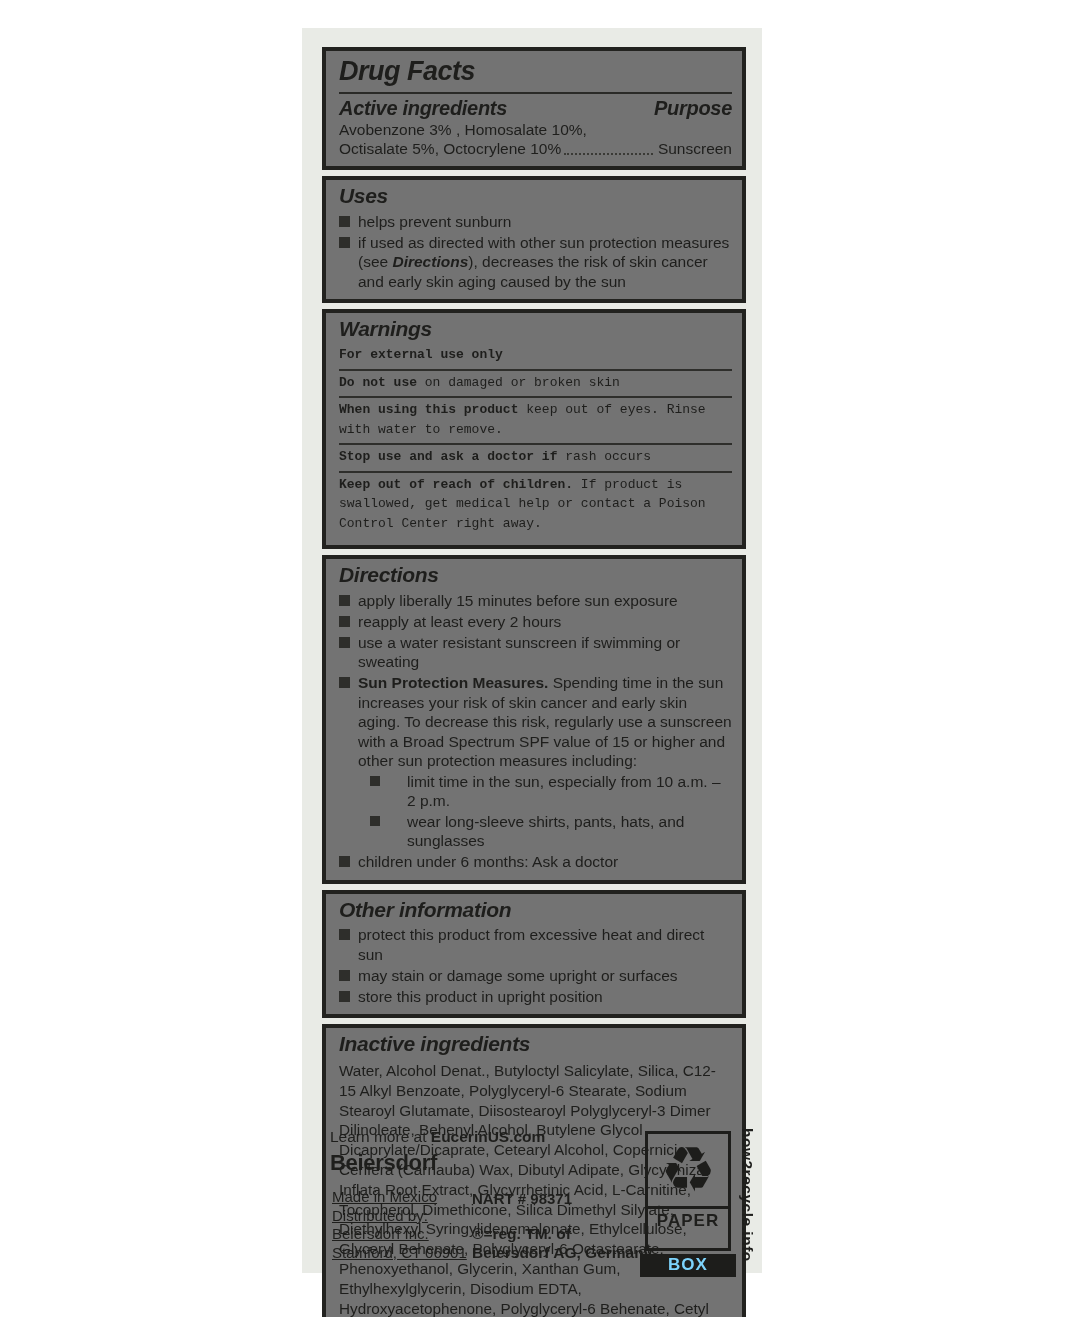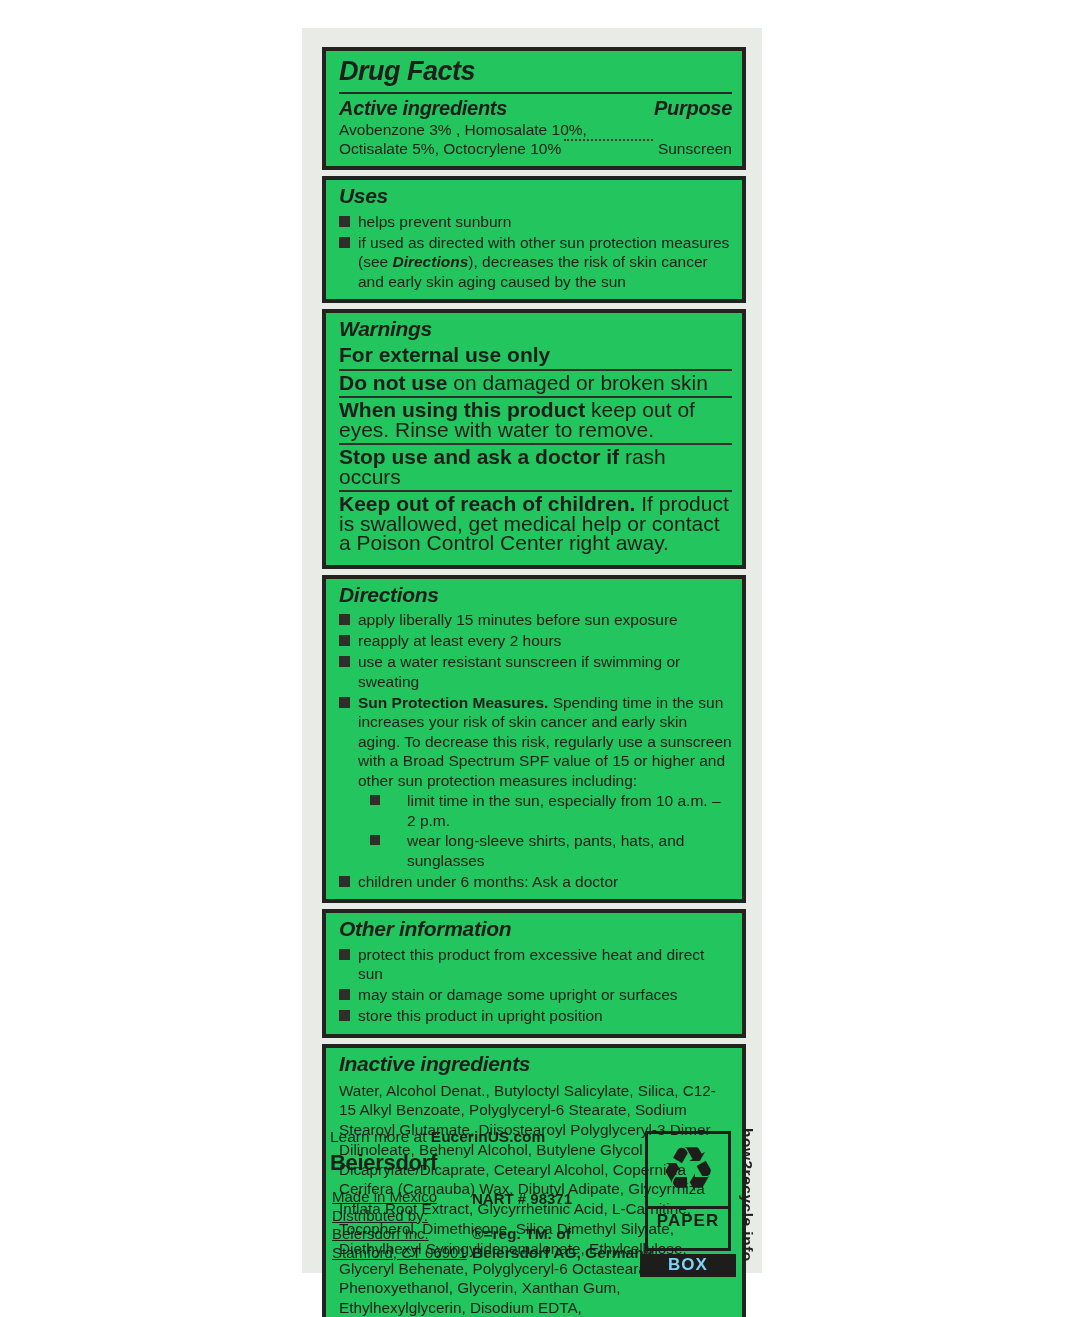--- a/index.html
+++ b/index.html
@@ -1,38 +1,38 @@
 <!DOCTYPE html>
 <html><head>
 <meta charset="utf-8">
 <style>
   * { margin:0; padding:0; box-sizing:border-box; }
   body { background:#ffffff; font-family:"Liberation Sans", sans-serif; color:#1e1e1c; }
   .stage { position:relative; width:1080px; height:1317px; background:#ffffff; overflow:hidden; }
   .panel { position:absolute; left:302px; top:28px; width:460px; height:1245px; background:#e9ebe6; }
 
   .label-col { position:absolute; left:20px; top:19px; width:424px; display:flex; flex-direction:column; gap:6px; }
-  .dfbox { border:4px solid #22221f; background:#22c55e; padding:3px 10px 8px 13px; }
+  .dfbox { border:4px solid #22221f; background:#737373; padding:3px 10px 8px 13px; }
 
   .df-title { font-size:27px; font-weight:bold; font-style:italic; letter-spacing:-0.5px; padding:2px 0 4px; }
   .df-rule { border-top:2px solid #2a2a27; margin:1px 0 2px; }
   .ai-row { display:flex; justify-content:space-between; align-items:flex-end; padding-top:1px; }
   .sec-head { font-size:20px; font-weight:bold; font-style:italic; letter-spacing:-0.3px; }
   .body-txt { font-size:15.5px; line-height:19px; }
-  .leader-row { display:flex; align-items:flex-start; }
+  .leader-row { display:flex; align-items:flex-end; }
   .leader { flex:1; border-bottom:2px dotted #3a3a36; margin:0 5px 3px 3px; min-width:30px; }
 
   .sec-title { font-size:21px; font-weight:bold; font-style:italic; letter-spacing:-0.3px; padding:1px 0 2px; }
 
   .bullet-item { display:flex; font-size:15.5px; line-height:19.5px; margin-top:1.5px; }
   .sq { flex:none; width:11px; height:11px; background:#2e2e2b; margin:4px 8px 0 0; }
   .sq.sub { width:10px; height:10px; margin:4px 7px 0 0; }
   .sub-item { display:flex; margin-left:12px; margin-top:1px;gap:20px; }
 
-  .wrow { font-size:21px; line-height:19.5px; border-bottom:2px solid #2e2e2b; padding:2px 0 4px; }
+  .wrow { font-size:13px; line-height:19.5px; border-bottom:2px solid #2e2e2b; padding:2px 0 4px;font-family:Liberation Mono, monospace; }
   .wrow:last-child { border-bottom:none; }
 
   .inactive-txt { font-size:15.3px; line-height:19.8px; margin-top:3px; }
 
   .learn-more { position:absolute; left:28px; top:1100px; font-size:15.5px; }
   .brand { position:absolute; left:28px; top:1122px; font-size:22px; font-weight:bold; letter-spacing:-0.3px; }
   .addr { position:absolute; left:30px; top:1160px; font-size:15px; line-height:18.5px;text-decoration:underline; }
   .nart { position:absolute; left:170px; top:1162px; font-size:15px; font-weight:bold; }
   .regblock { position:absolute; left:170px; top:1196px; font-size:15.5px; font-weight:bold; line-height:19px; }
 

